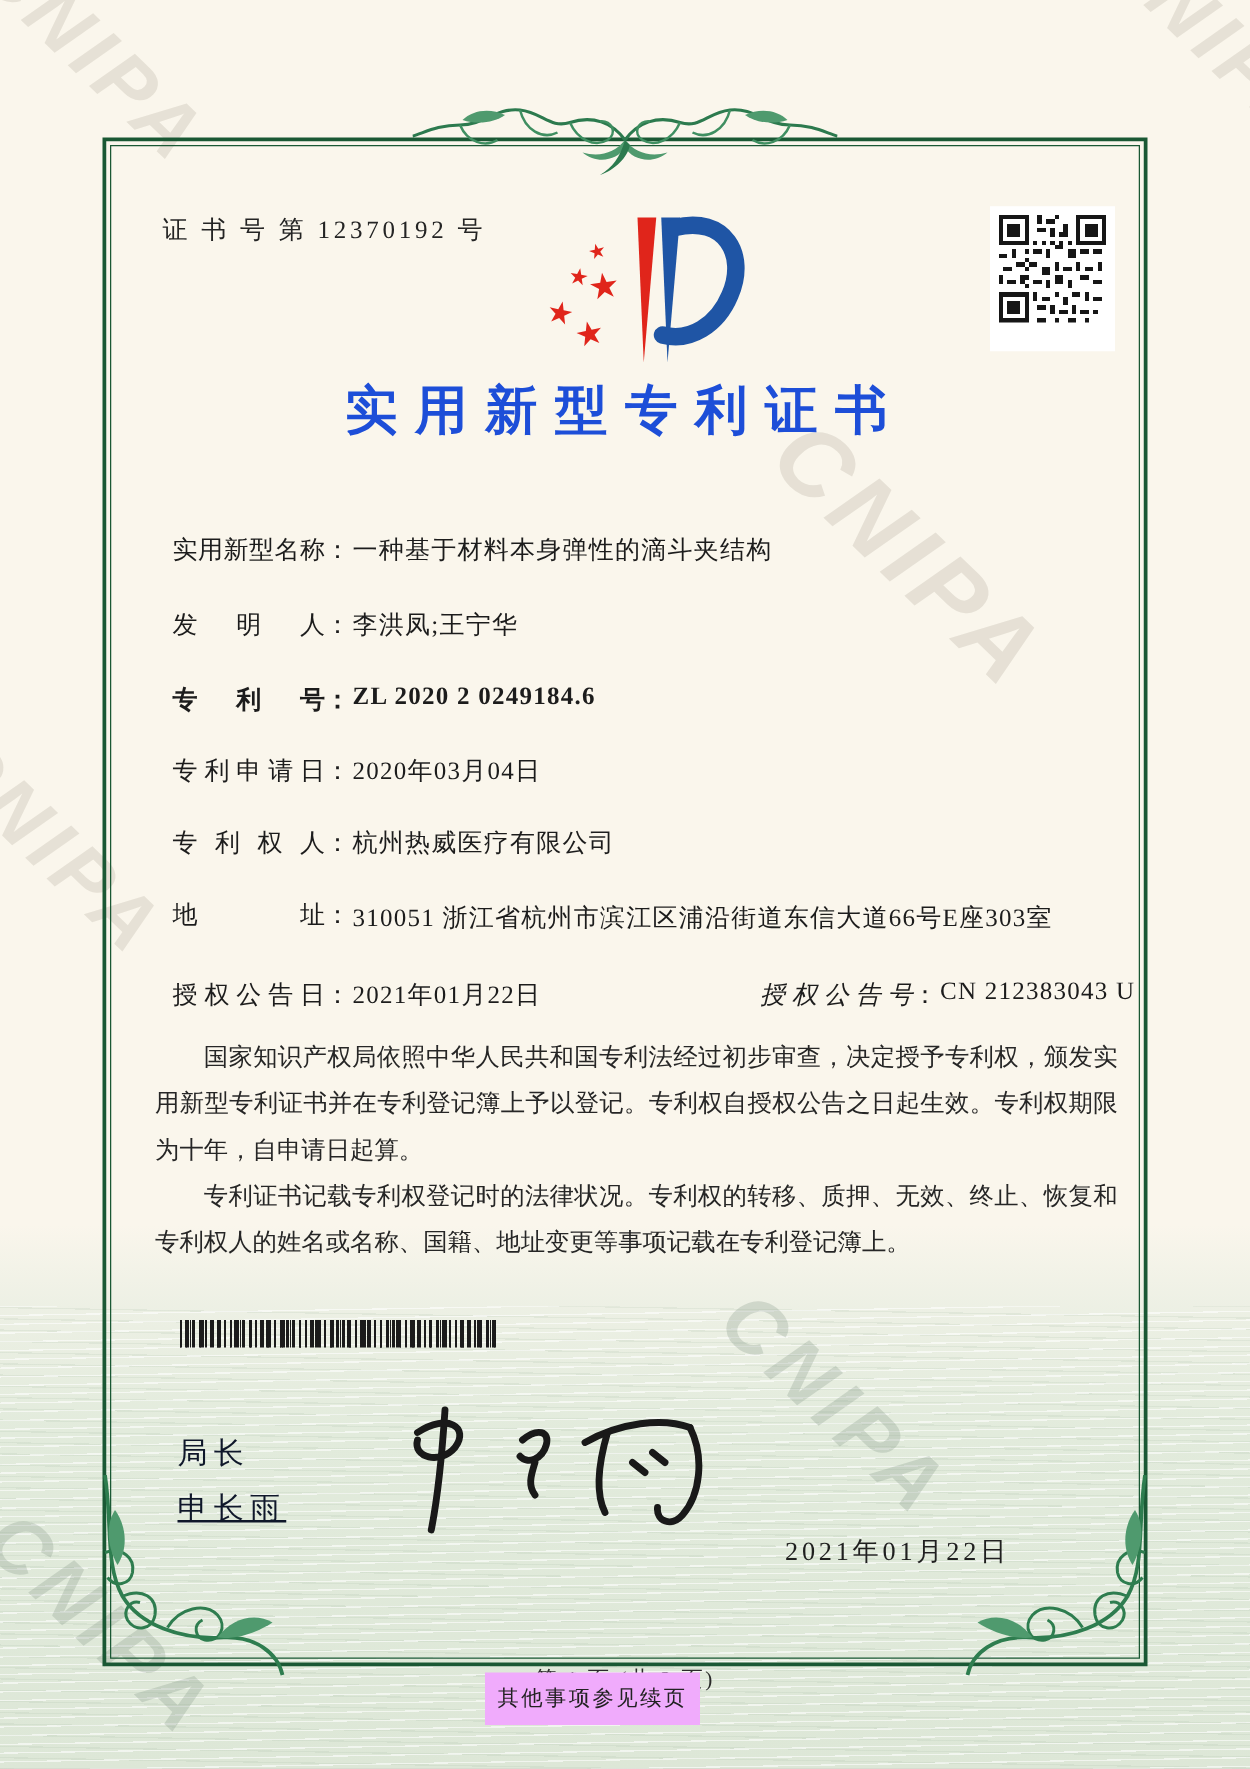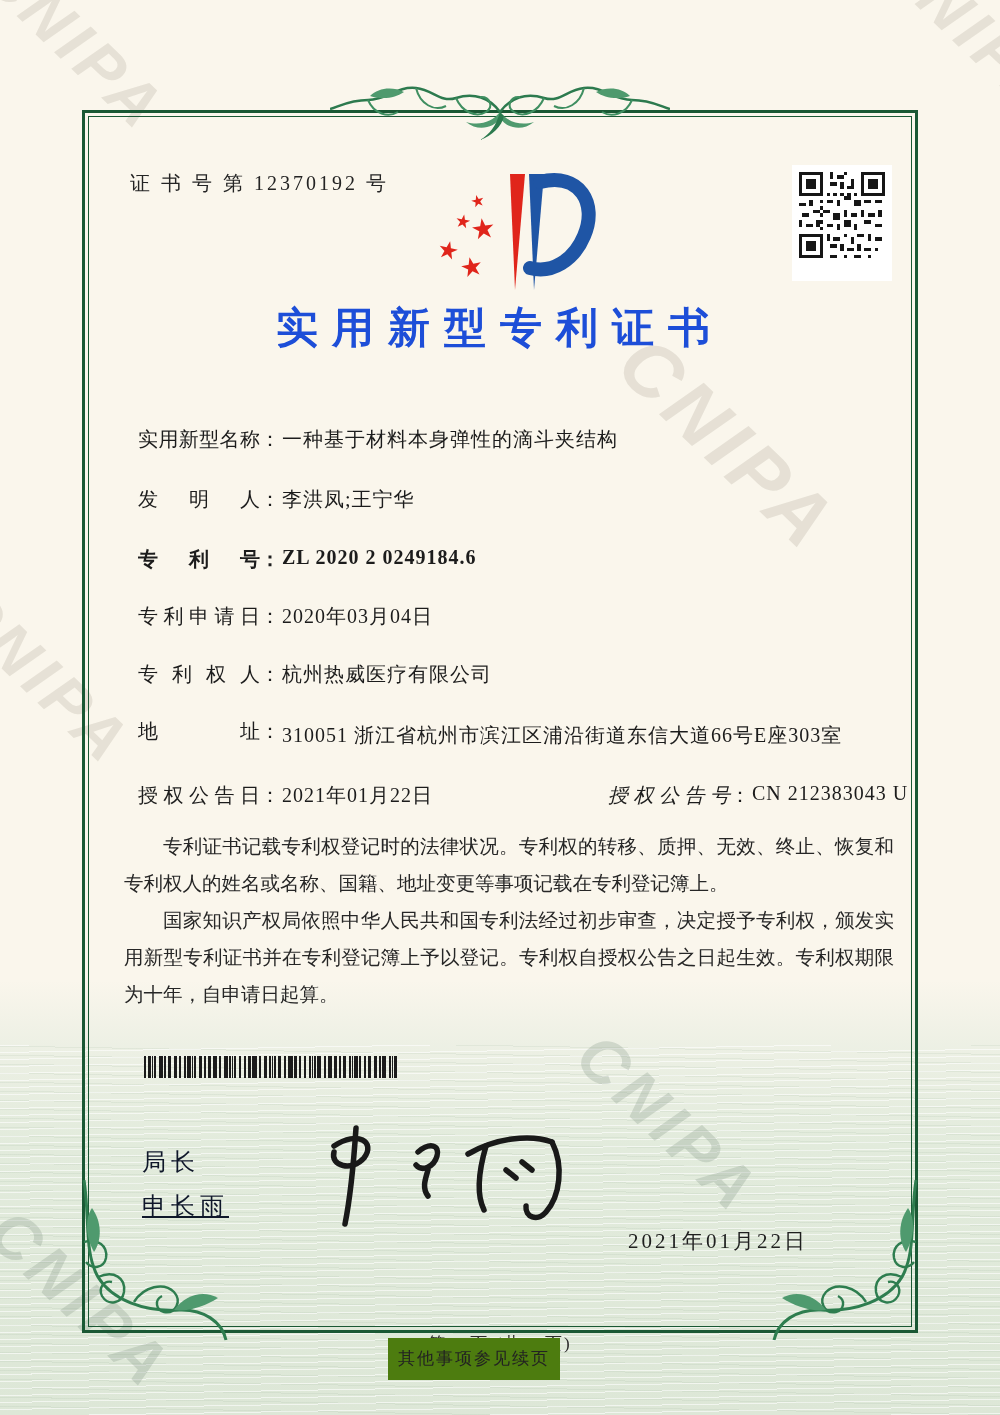--- a/index.html
+++ b/index.html
@@ -56,21 +56,21 @@
       repeating-linear-gradient(90deg,#1b1b1b 0 1px,transparent 1px 8px),
       repeating-linear-gradient(90deg,transparent 0 4px,#1b1b1b 4px 6px,transparent 6px 13px);
   }
   .sig-role, .sig-name { position:absolute; left:142px; font-family:"Liberation Sans","DejaVu Sans",sans-serif; font-weight:500; font-size:24px; letter-spacing:5px; color:#0f172a; }
   .sig-role { top:1146px; }
   .sig-name { top:1190px;text-decoration:underline; }
   .signature-svg { position:absolute; left:300px; top:1114px; }
   .issue-date { position:absolute; left:628px; top:1227px; font-size:21px; letter-spacing:3px; color:#1f1f1f; }
   .page-info { position:absolute; left:0; top:1293px; width:100%; text-align:center; font-size:17px; letter-spacing:2px; color:#2a2a2a;margin-top:39px; }
   .footer-box {
-    position:absolute; left:388px; top:1338px; width:172px; height:42px; background:#4d7c0f;
+    position:absolute; left:388px; top:1338px; width:172px; height:42px; background:#f0abfc;
     text-align:center; line-height:42px; font-size:17px; letter-spacing:2px; color:#222; z-index:5;
   }
 </style>
 </head>
 <body>
 
 <div class="page">
 
   <div class="green-zone"></div>
   <div class="wave-lines"></div>
@@ -179,22 +179,22 @@
     </div>
 
     <div class="field-row" style="top:782px; width:760px;">
       <span class="flabel">授权公告日</span><span class="fcolon">：</span><span class="fvalue">2021年01月22日</span>
       <span class="grant-right">
         <span class="flabel">授权公告号</span><span class="fcolon">：</span><span class="fvalue">CN 212383043 U</span>
       </span>
     </div>
 
     <div class="paragraphs">
+      <p>国家知识产权局依照中华人民共和国专利法经过初步审查，决定授予专利权，颁发实用新型专利证书并在专利登记簿上予以登记。专利权自授权公告之日起生效。专利权期限为十年，自申请日起算。</p>
       <p>专利证书记载专利权登记时的法律状况。专利权的转移、质押、无效、终止、恢复和专利权人的姓名或名称、国籍、地址变更等事项记载在专利登记簿上。</p>
-      <p>国家知识产权局依照中华人民共和国专利法经过初步审查，决定授予专利权，颁发实用新型专利证书并在专利登记簿上予以登记。专利权自授权公告之日起生效。专利权期限为十年，自申请日起算。</p>
     </div>
 
     <div class="barcode"></div>
 
     <div class="sig-role">局长</div>
     <div class="sig-name">申长雨</div>
     <svg class="signature-svg" width="290" height="118" viewBox="0 0 290 118">
       <g fill="none" stroke="#191919" stroke-width="5.5" stroke-linecap="round" stroke-linejoin="round">
         <path d="M56,14 C54,44 51,80 45,110"></path>
         <path d="M34,32 C58,16 76,28 64,44 C52,58 30,52 34,38"></path>

